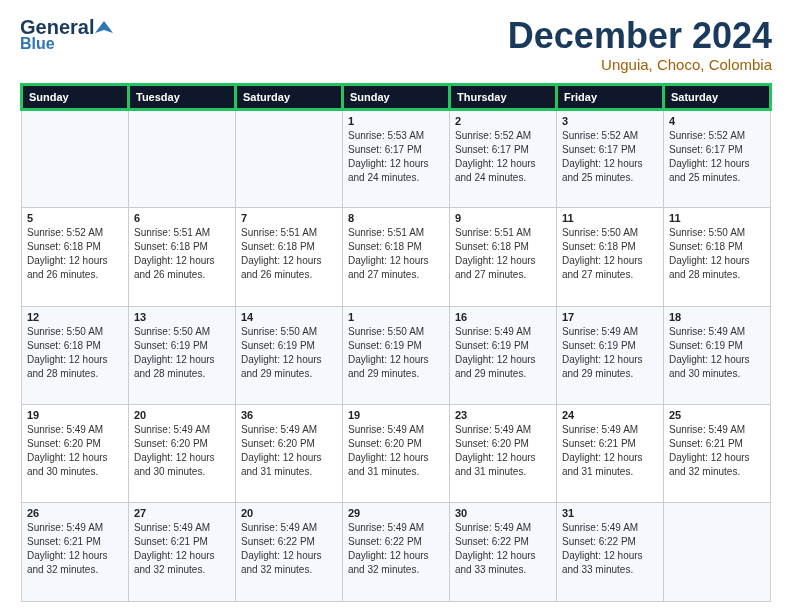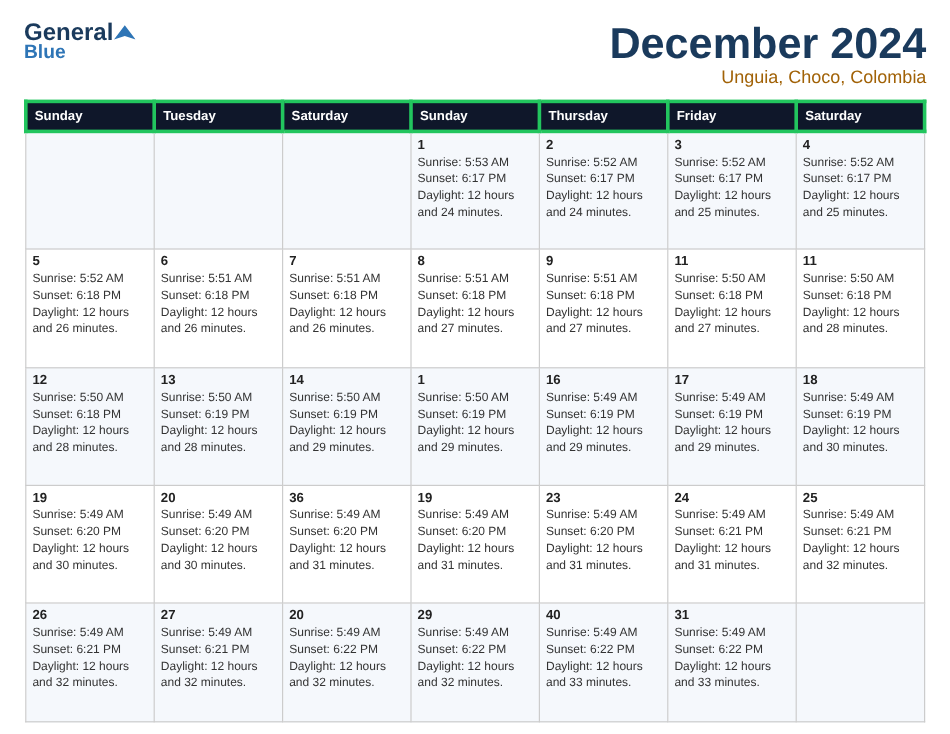--- a/index.html
+++ b/index.html
@@ -300,21 +300,21 @@
           Sunrise: 5:49 AM<br>Sunset: 6:22 PM<br>Daylight: 12 hours and 32 minutes.
         </div>
       </td>
           <td>
         <span class="day-num">29</span>
         <div class="day-info">
           Sunrise: 5:49 AM<br>Sunset: 6:22 PM<br>Daylight: 12 hours and 32 minutes.
         </div>
       </td>
           <td>
-        <span class="day-num">40</span>
+        <span class="day-num">30</span>
         <div class="day-info">
           Sunrise: 5:49 AM<br>Sunset: 6:22 PM<br>Daylight: 12 hours and 33 minutes.
         </div>
       </td>
           <td>
         <span class="day-num">31</span>
         <div class="day-info">
           Sunrise: 5:49 AM<br>Sunset: 6:22 PM<br>Daylight: 12 hours and 33 minutes.
         </div>
       </td>

